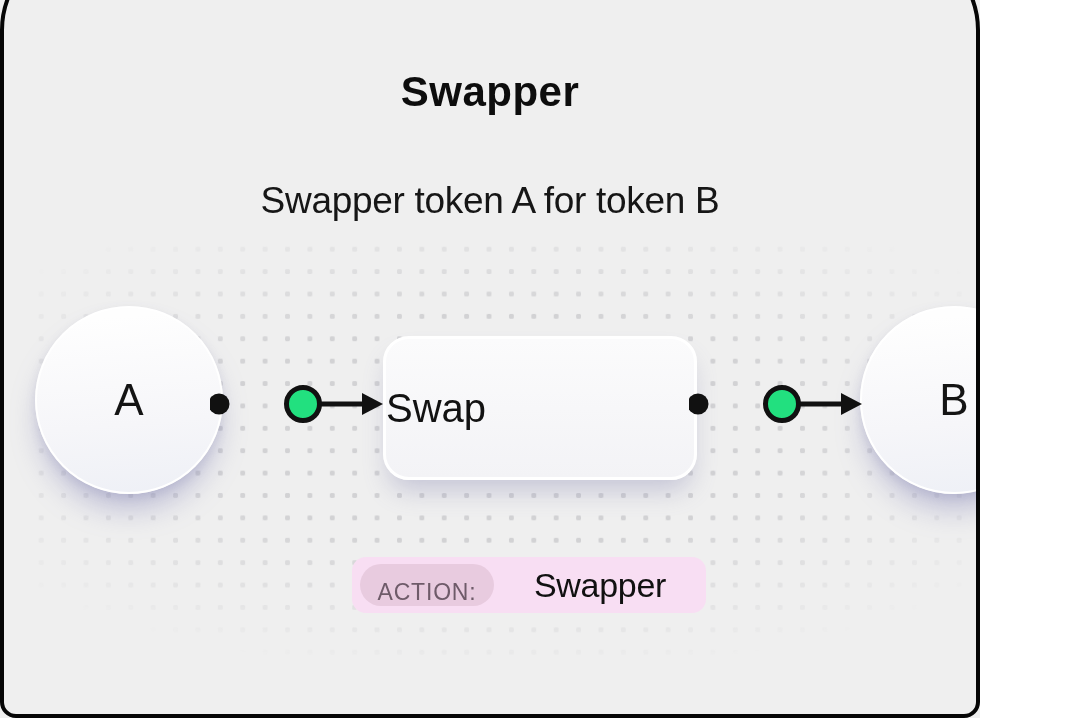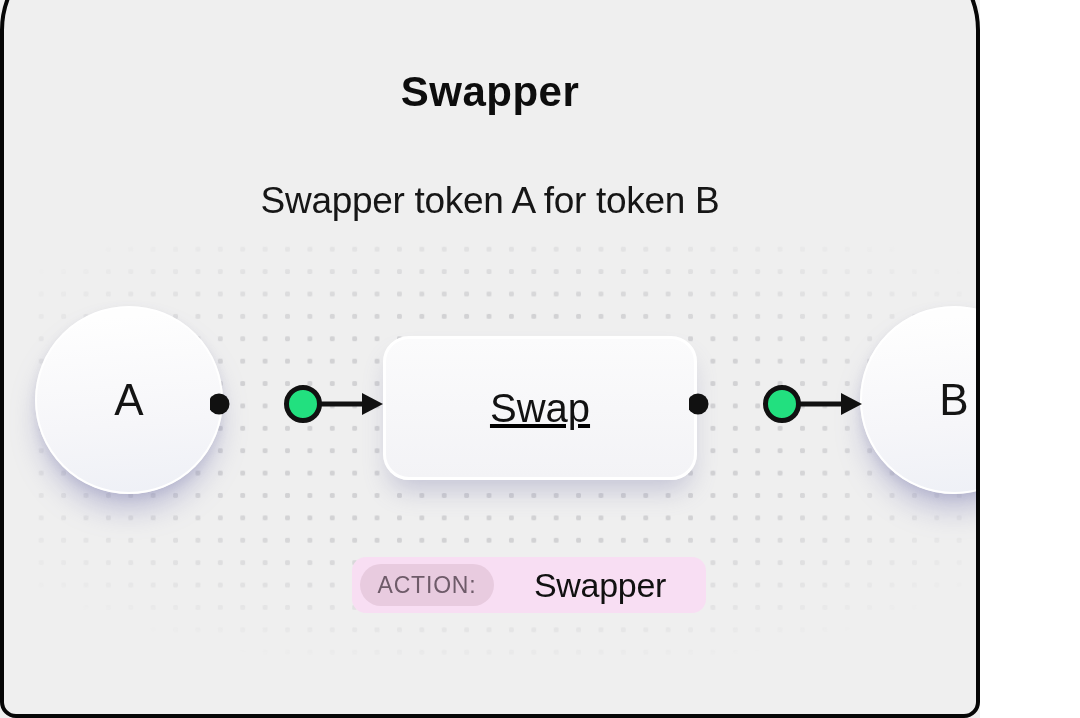--- a/index.html
+++ b/index.html
@@ -36,33 +36,33 @@
     display:flex;align-items:center;justify-content:center;z-index:4;
   }
   .node-a{left:35px;top:306px;}
   .node-b{left:860px;top:306px;}
   .token-node .letter{font-size:44px;font-weight:400;color:#141414;}
   .swap-box{
     position:absolute;left:383px;top:336px;width:308px;height:138px;
     border-radius:26px;background:linear-gradient(180deg,#fbfbfc,#f3f3f6);
     border:3px solid #ffffff;
     box-shadow:0 16px 26px -6px rgba(110,110,162,0.32);
-    display:flex;align-items:center;justify-content:center;z-index:4;text-decoration:underline;
+    display:flex;align-items:center;justify-content:flex-start;z-index:4;
   }
   .swap-box .label{font-size:40px;font-weight:400;color:#121212;}
   .connector{position:absolute;top:382px;width:176px;height:44px;z-index:5;}
   .connector-1{left:210px;}
   .connector-2{left:689px;}
   .action-badge{
     position:absolute;left:352px;top:557px;width:354px;height:56px;
     background:#f8def3;border-radius:14px;z-index:5;
   }
   .action-badge .label-pill{
     position:absolute;left:8px;top:7px;width:134px;height:42px;border-radius:21px;
-    background:#e8cbdf;display:flex;align-items:center;justify-content:center;
+    background:#e8cbdf;display:flex;align-items:flex-end;justify-content:center;
   }
   .action-badge .label-pill span{
     font-size:23px;font-weight:500;color:#6e5b69;letter-spacing:0.8px;
   }
   .action-badge .value{
     position:absolute;left:142px;right:0;top:0;height:56px;
     display:flex;align-items:center;justify-content:center;
     font-size:34px;font-weight:400;color:#111111;letter-spacing:-0.3px;
   }
 </style>

